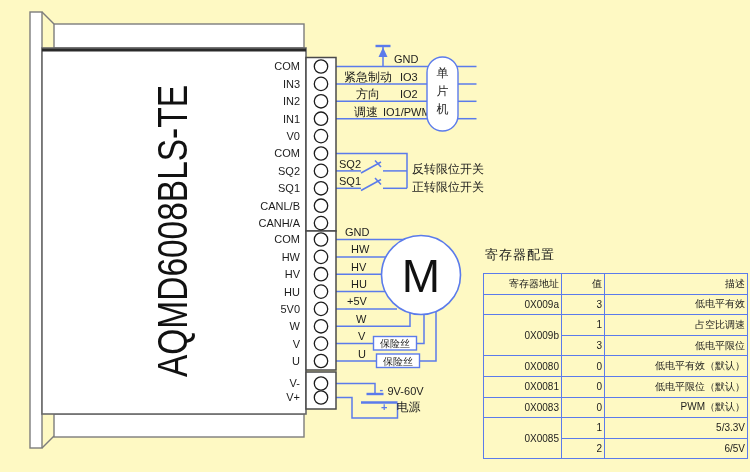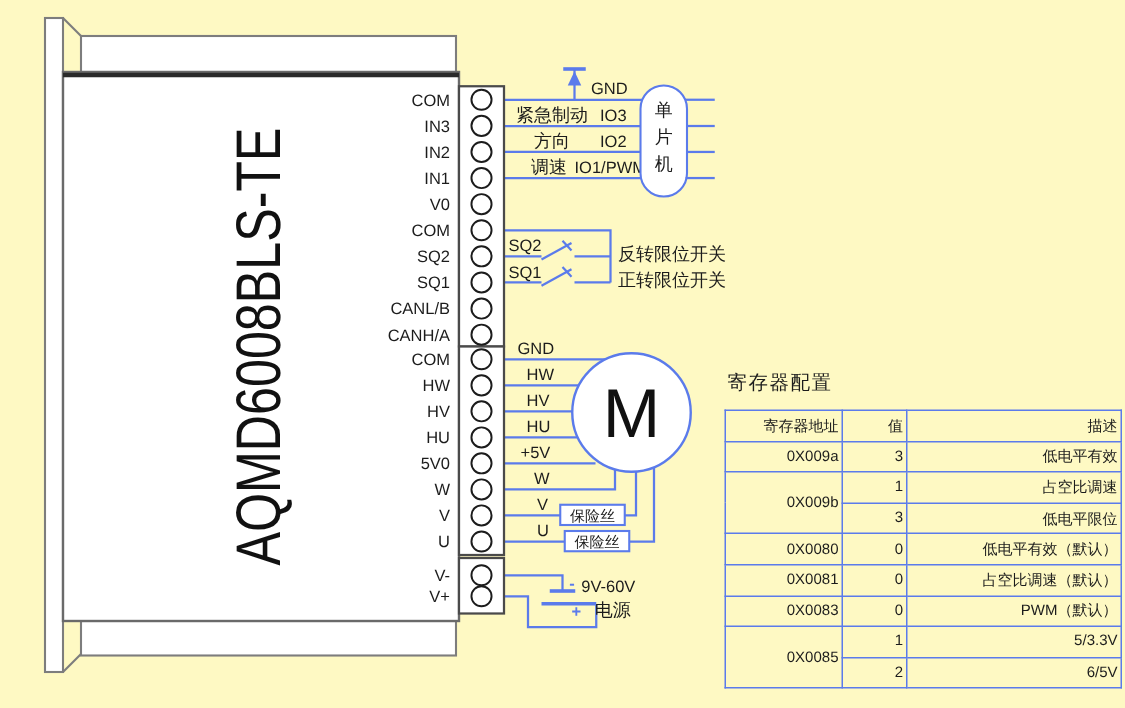--- a/index.html
+++ b/index.html
@@ -214,21 +214,21 @@
       <td>低电平限位</td>
     </tr>
     <tr>
       <td>0X0080</td>
       <td>0</td>
       <td>低电平有效（默认）</td>
     </tr>
     <tr>
       <td>0X0081</td>
       <td>0</td>
-      <td>占空比调速（默认）</td>
+      <td>低电平限位（默认）</td>
     </tr>
     <tr>
       <td>0X0083</td>
       <td>0</td>
       <td>PWM（默认）</td>
     </tr>
     <tr>
       <td rowspan="2">0X0085</td>
       <td>1</td>
       <td>5/3.3V</td>

